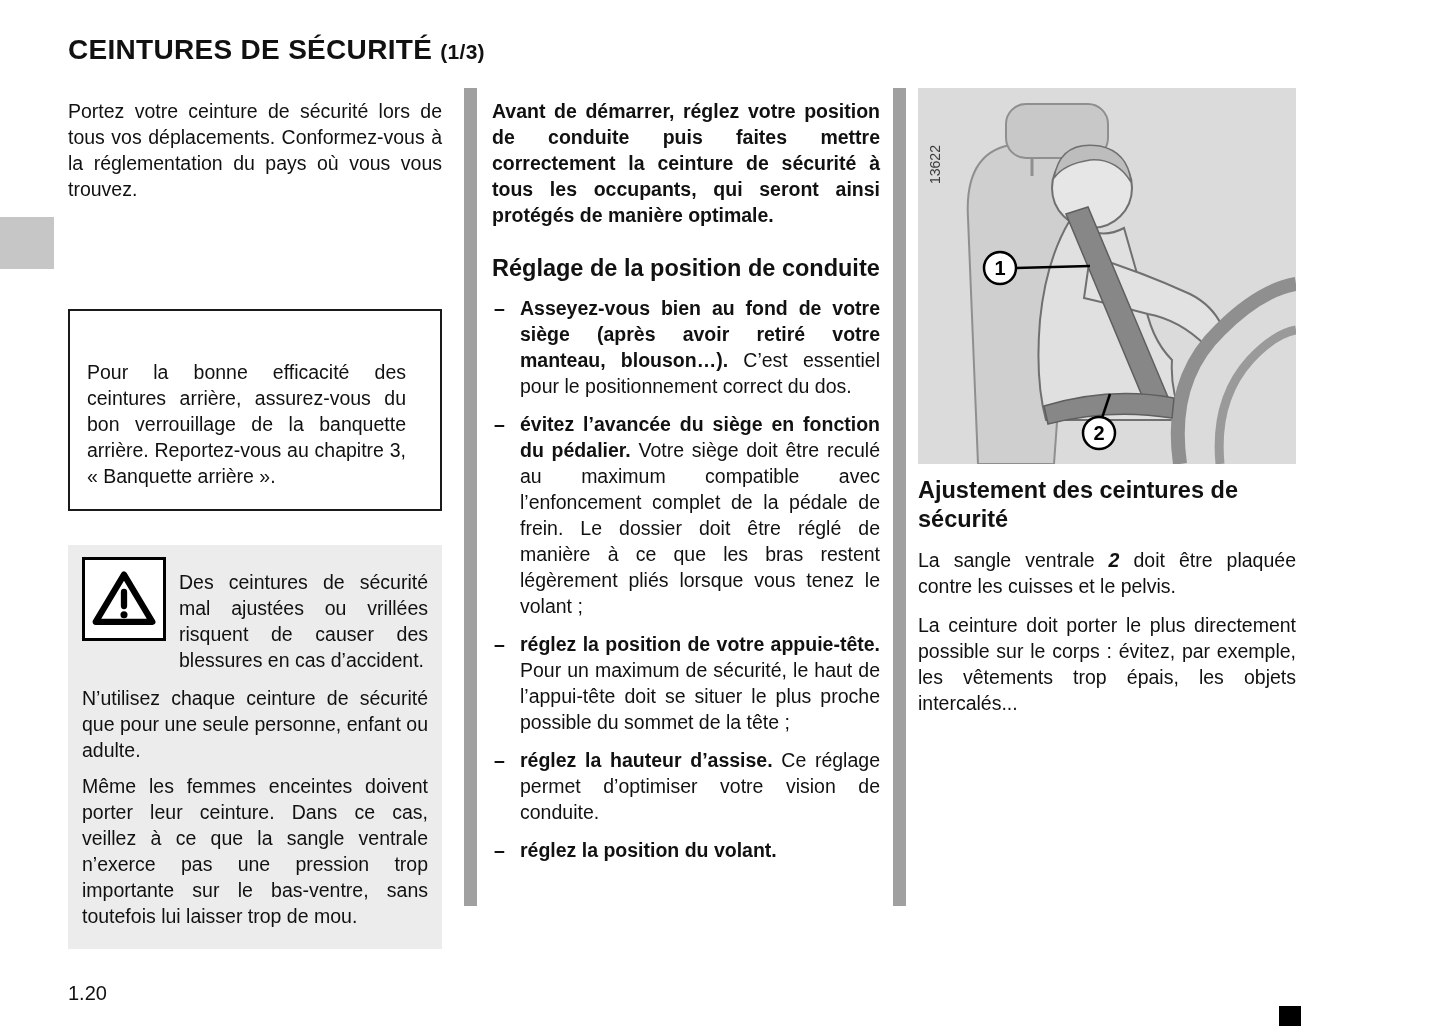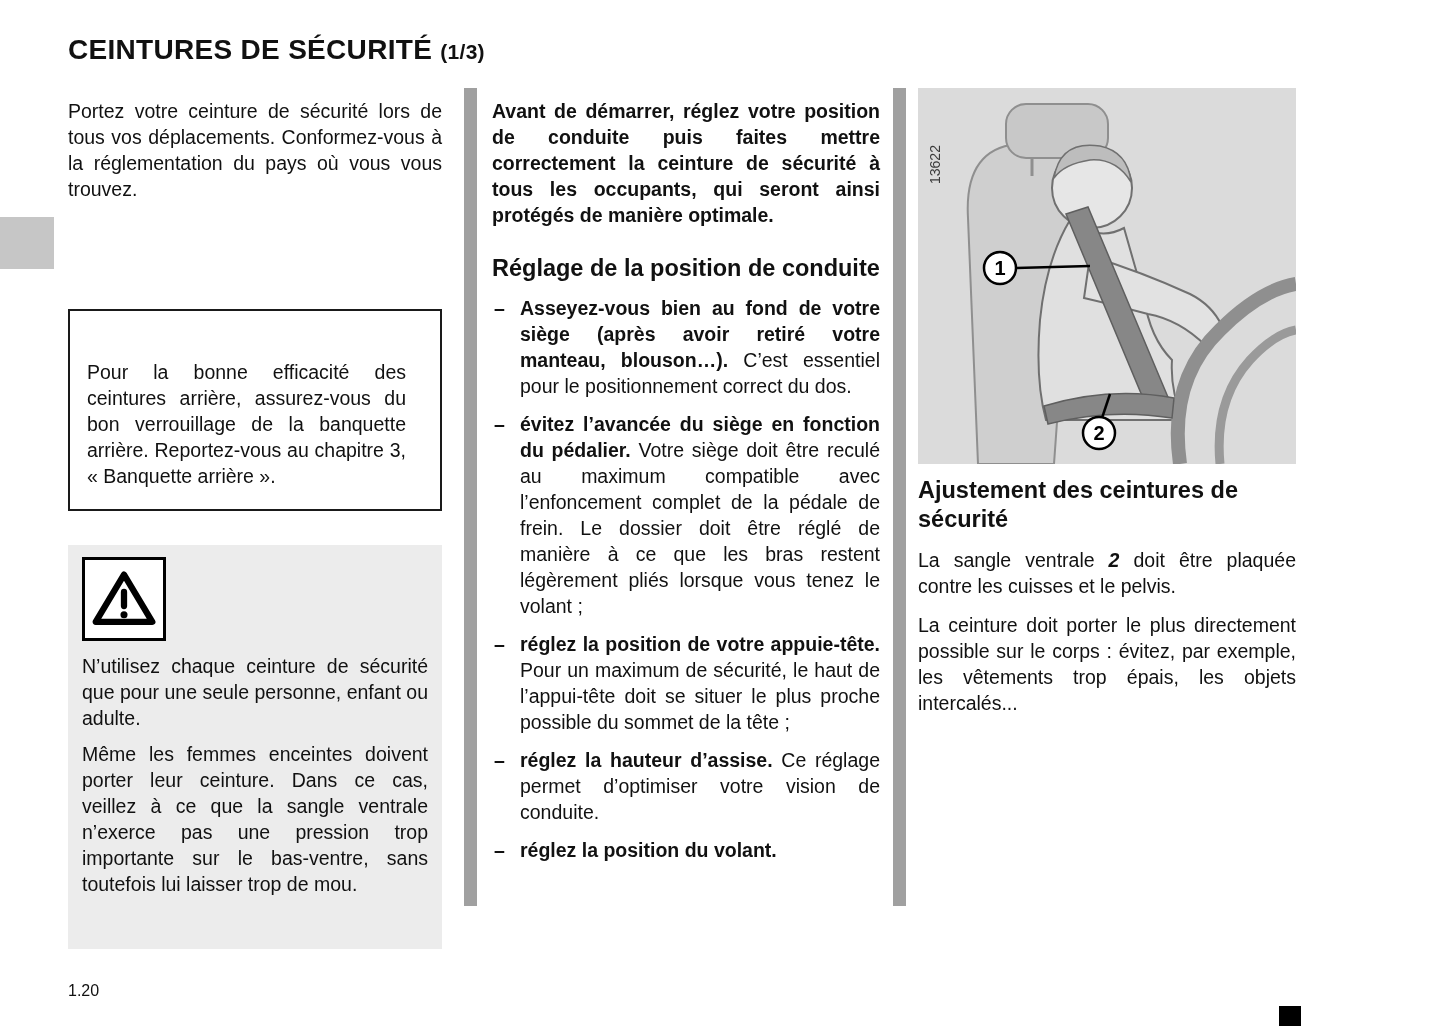--- a/index.html
+++ b/index.html
@@ -44,21 +44,21 @@
     background:#ececec; padding:12px 14px 0 14px;
   }
   .warn-head { display:flex; gap:13px; align-items:flex-start; margin-bottom:10px; }
   .warn-icon {
     flex:0 0 auto; width:84px; height:84px; background:#ffffff;
     border:3px solid #000; display:flex; align-items:center; justify-content:center;
   }
   .warn-head p { flex:1 1 auto; }
   .warning-box p + p { margin-top:10px; }
 
-  .page-number { left:68px; top:982px; font-size:16px; }
+  .page-number { left:68px; top:982px; font-size:20px; }
 
   
   .vbar { top:88px; width:13px; height:818px; background:#a0a0a0; }
   .vbar-1 { left:464px; }
   .vbar-2 { left:893px; }
 
   
   .col2 { left:492px; top:86px; width:388px; }
   .col2-intro { font-weight:bold; margin-bottom:26px; }
   .section-heading {
@@ -98,20 +98,21 @@
 
   <div class="abs warning-box">
     <div class="warn-head">
       <div class="warn-icon">
         <svg width="66" height="62" viewBox="0 0 84 78" aria-hidden="true">
           <path d="M42 8 L78 68 L6 68 Z" fill="none" stroke="#000" stroke-width="8" stroke-linejoin="round"></path>
           <path d="M42 30 L42 48" stroke="#000" stroke-width="8" stroke-linecap="round"></path>
           <circle cx="42" cy="59" r="4.5" fill="#000"></circle>
         </svg>
       </div>
+      <p class="bodytext">Des ceintures de sécurité mal ajustées ou vrillées risquent de causer des blessures en cas d’accident.</p>
     </div>
     <p class="bodytext">N’utilisez chaque ceinture de sécurité que pour une seule personne, enfant ou adulte.</p>
     <p class="bodytext">Même les femmes enceintes doivent porter leur ceinture. Dans ce cas, veillez à ce que la sangle ventrale n’exerce pas une pression trop importante sur le bas-ventre, sans toutefois lui laisser trop de mou.</p>
   </div>
 
   <div class="abs page-number">1.20</div>
 
   <div class="abs vbar vbar-1"></div>
   <div class="abs vbar vbar-2"></div>
 

